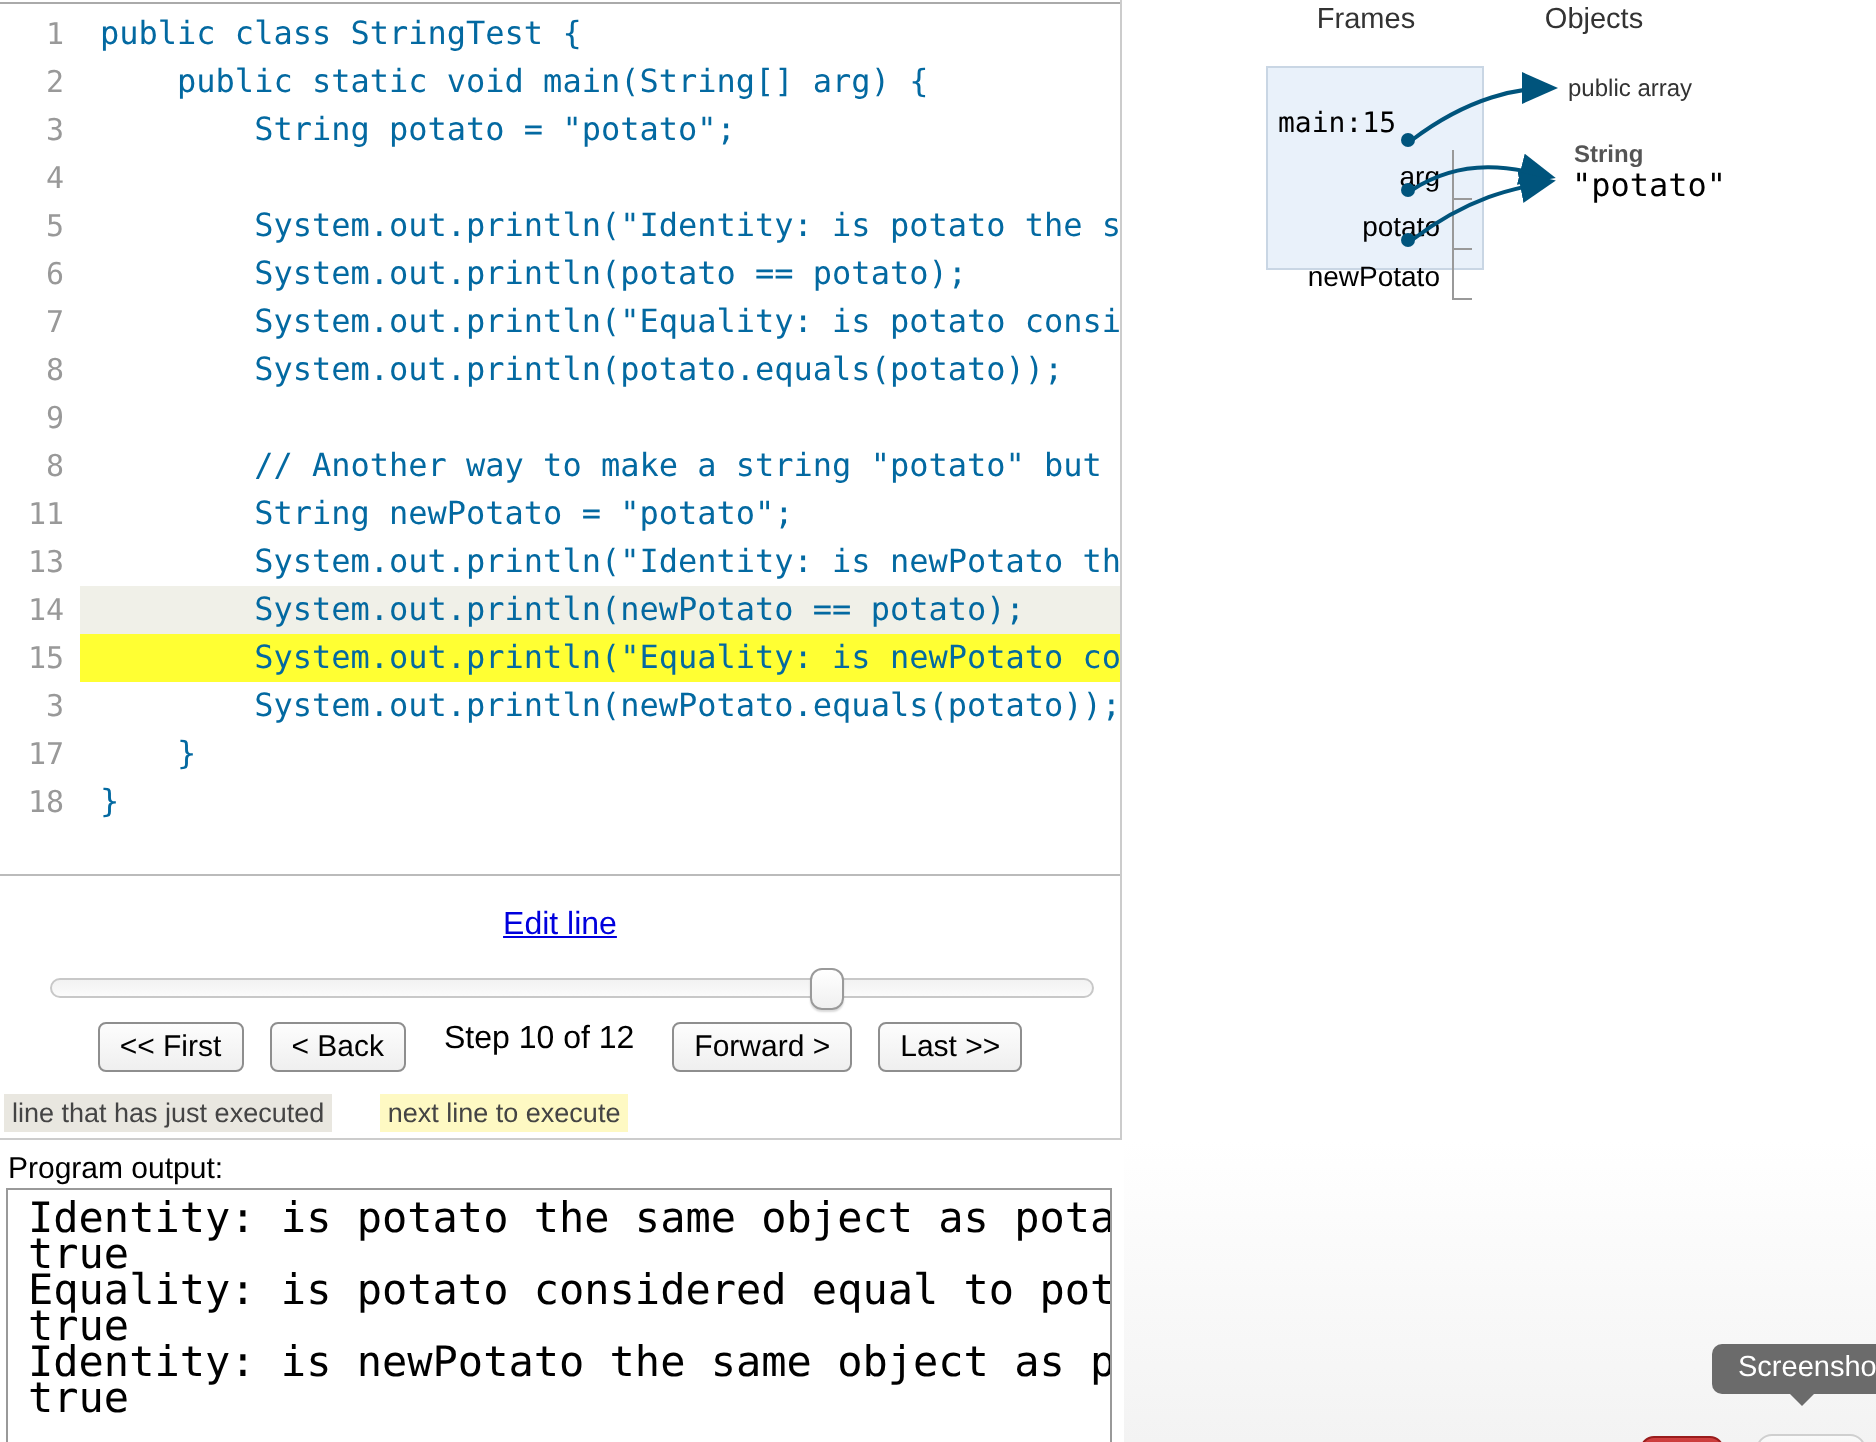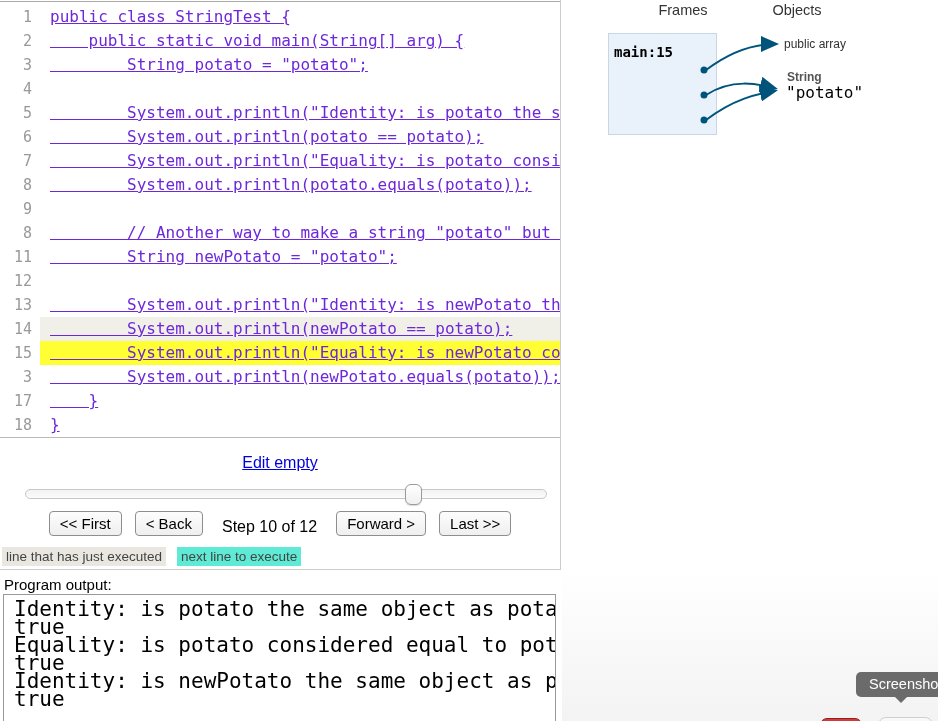--- a/index.html
+++ b/index.html
@@ -13,57 +13,57 @@
   .code-top-border{position:absolute;left:0;top:1px;width:560px;height:1px;background:#aaa;}
   .code-bottom-border{position:absolute;left:0;top:437px;width:560px;height:1px;background:#bbb;}
   .v-divider{position:absolute;left:560px;top:0;width:1px;height:570px;background:#ccc;}
   .h-divider{position:absolute;left:0;top:569px;width:561px;height:1px;background:#ccc;}
 
   .code-lines{position:absolute;left:0;top:5px;width:560px;}
   .code-line{display:flex;height:24px;line-height:24px;
     font-family:"DejaVu Sans Mono","Liberation Mono",monospace;font-size:16px;}
   .code-line .line-num{width:32px;flex:0 0 32px;text-align:right;padding-right:8px;
     color:#999;font-size:15px;}
-  .code-line .line-text{flex:1;white-space:pre;overflow:hidden;padding-left:10px;color:#6d28d9;text-decoration:underline;}
+  .code-line .line-text{flex:1;white-space:pre;overflow:hidden;padding-left:10px;color:#0369a1;}
   .code-line.prev .line-text{background:#f0f0e8;}
   .code-line.next .line-text{background:#ffff33;}
 
   .edit-code{position:absolute;left:0;top:454px;width:560px;text-align:center;font-size:16px;}
   .edit-code a{color:#0000dd;text-decoration:underline;cursor:pointer;}
 
   .slider-track{position:absolute;left:25px;top:489px;width:520px;height:8px;
     background:linear-gradient(#f2f2f2,#fbfbfb);border:1px solid #c8c8c8;border-radius:5px;}
   .slider-thumb{position:absolute;left:405px;top:484px;width:15px;height:19px;
     background:linear-gradient(#ffffff,#f0f0f0);border:1px solid #9a9a9a;border-radius:6px;
     box-shadow:0 1px 1px rgba(0,0,0,.15);cursor:pointer;}
 
   .controls{position:absolute;left:0;top:511px;width:560px;display:flex;
-    justify-content:center;align-items:flex-end;gap:13px;}
+    justify-content:center;align-items:flex-start;gap:13px;}
   .ctl-btn{font-family:"Liberation Sans",sans-serif;font-size:15px;color:#000;
     background:linear-gradient(#fdfdfd,#efefef);border:1px solid #8e8e8e;border-radius:4px;
     padding:3px 10px;cursor:pointer;}
   .step-label{font-size:16px;color:#000;padding:0 6px;}
 
   .legend{position:absolute;left:2px;top:549px;font-size:13.5px;color:#444;}
   .legend span{padding:2px 4px;}
-  .legend .lg-prev{background:#e9e7e0;margin-right:7px;}
-  .legend .lg-next{background:#5eead4;text-align:center;}
+  .legend .lg-prev{background:#e9e7e0;margin-right:20px;}
+  .legend .lg-next{background:#fef9c3;text-align:center;}
 
   
   .out-label{position:absolute;left:4px;top:576px;font-size:15px;color:#000;}
   .out-box{position:absolute;left:3px;top:594px;width:553px;height:140px;
     border:1px solid #999;background:#fff;overflow:auto;padding:5px 0 0 10px;box-sizing:border-box;}
   .out-box pre{margin:0;font-family:"DejaVu Sans Mono","Liberation Mono",monospace;
     font-size:21px;line-height:18px;color:#000;}
 
   
   .viz-header{position:absolute;top:2px;transform:translateX(-50%);
     font-size:14.5px;color:#333;text-align:center;}
-  .frame-box{position:absolute;left:608px;top:33px;width:109px;height:102px;
-    background:#e9f1fa;border:1px solid #c9d6e4;box-sizing:border-box;padding:10px 5px 0 5px;font-weight:bold;}
+  .frame-box{position:absolute;left:633px;top:33px;width:109px;height:102px;
+    background:#e9f1fa;border:1px solid #c9d6e4;box-sizing:border-box;padding:20px 5px 0 5px;}
   .frame-title{font-family:"DejaVu Sans Mono","Liberation Mono",monospace;
     font-size:14px;color:#000;height:21px;line-height:17px;}
   .frame-row{display:flex;justify-content:flex-end;align-items:center;height:25px;}
   .frame-row .var-name{font-size:14px;color:#000;padding-right:6px;}
   .frame-row .val-cell{width:10px;height:25px;border-left:1px solid #999;
     border-bottom:1px solid #999;box-sizing:border-box;}
 
   .obj-empty-array{position:absolute;left:784px;top:37px;font-size:12px;color:#333;}
   .obj-string-type{position:absolute;left:787px;top:70px;font-size:12px;color:#555;font-weight:bold;}
   .obj-string-value{position:absolute;left:786px;top:83px;
@@ -128,24 +128,20 @@
       </div>
       <div class="code-line">
         <span class="line-num">8</span>
         <span class="line-text">        // Another way to make a string "potato" but ...</span>
       </div>
       <div class="code-line">
         <span class="line-num">11</span>
         <span class="line-text">        String newPotato = "potato";</span>
       </div>
       <div class="code-line">
-        <span class="line-num">12</span>
-        <span class="line-text"></span>
-      </div>
-      <div class="code-line">
         <span class="line-num">13</span>
         <span class="line-text">        System.out.println("Identity: is newPotato the same object as potato?");</span>
       </div>
       <div class="code-line prev">
         <span class="line-num">14</span>
         <span class="line-text">        System.out.println(newPotato == potato);</span>
       </div>
       <div class="code-line next">
         <span class="line-num">15</span>
         <span class="line-text">        System.out.println("Equality: is newPotato considered equal to potato?");</span>
@@ -159,21 +155,21 @@
         <span class="line-text">    }</span>
       </div>
       <div class="code-line">
         <span class="line-num">18</span>
         <span class="line-text">}</span>
       </div>
     </div>
   <div class="code-bottom-border"></div>
 
   <div class="edit-code">
-    <a>Edit empty</a>
+    <a>Edit line</a>
   </div>
 
   <div class="slider-track"></div>
   <div class="slider-thumb"></div>
 
   <div class="controls">
     <button class="ctl-btn">&lt;&lt; First</button>
     <button class="ctl-btn">&lt; Back</button>
     <span class="step-label">Step 10 of 12</span>
     <button class="ctl-btn">Forward &gt;</button>
@@ -188,20 +184,34 @@
 
 <div class="v-divider"></div>
 <div class="h-divider"></div>
 <div class="br-shade"></div>
 
 <div class="viz-header" style="left:683px;">Frames</div>
 <div class="viz-header" style="left:797px;">Objects</div>
 
 <div class="frame-box">
   <div class="frame-title">main:15</div>
+  <div id="frame-rows">
+      <div class="frame-row">
+        <span class="var-name">arg</span>
+        <span class="val-cell"></span>
+      </div>
+      <div class="frame-row">
+        <span class="var-name">potato</span>
+        <span class="val-cell"></span>
+      </div>
+      <div class="frame-row">
+        <span class="var-name">newPotato</span>
+        <span class="val-cell"></span>
+      </div>
+    </div>
 </div>
 
 <div class="obj-empty-array">public array</div>
 <div class="obj-string-type">String</div>
 <div class="obj-string-value">"potato"</div>
 
 <svg class="arrows" width="378" height="200">
   <defs>
     <marker id="ah" markerWidth="9" markerHeight="8" refX="7" refY="4" orient="auto">
       <path d="M0,0 L9,4 L0,8 z" fill="#00547c"></path>

